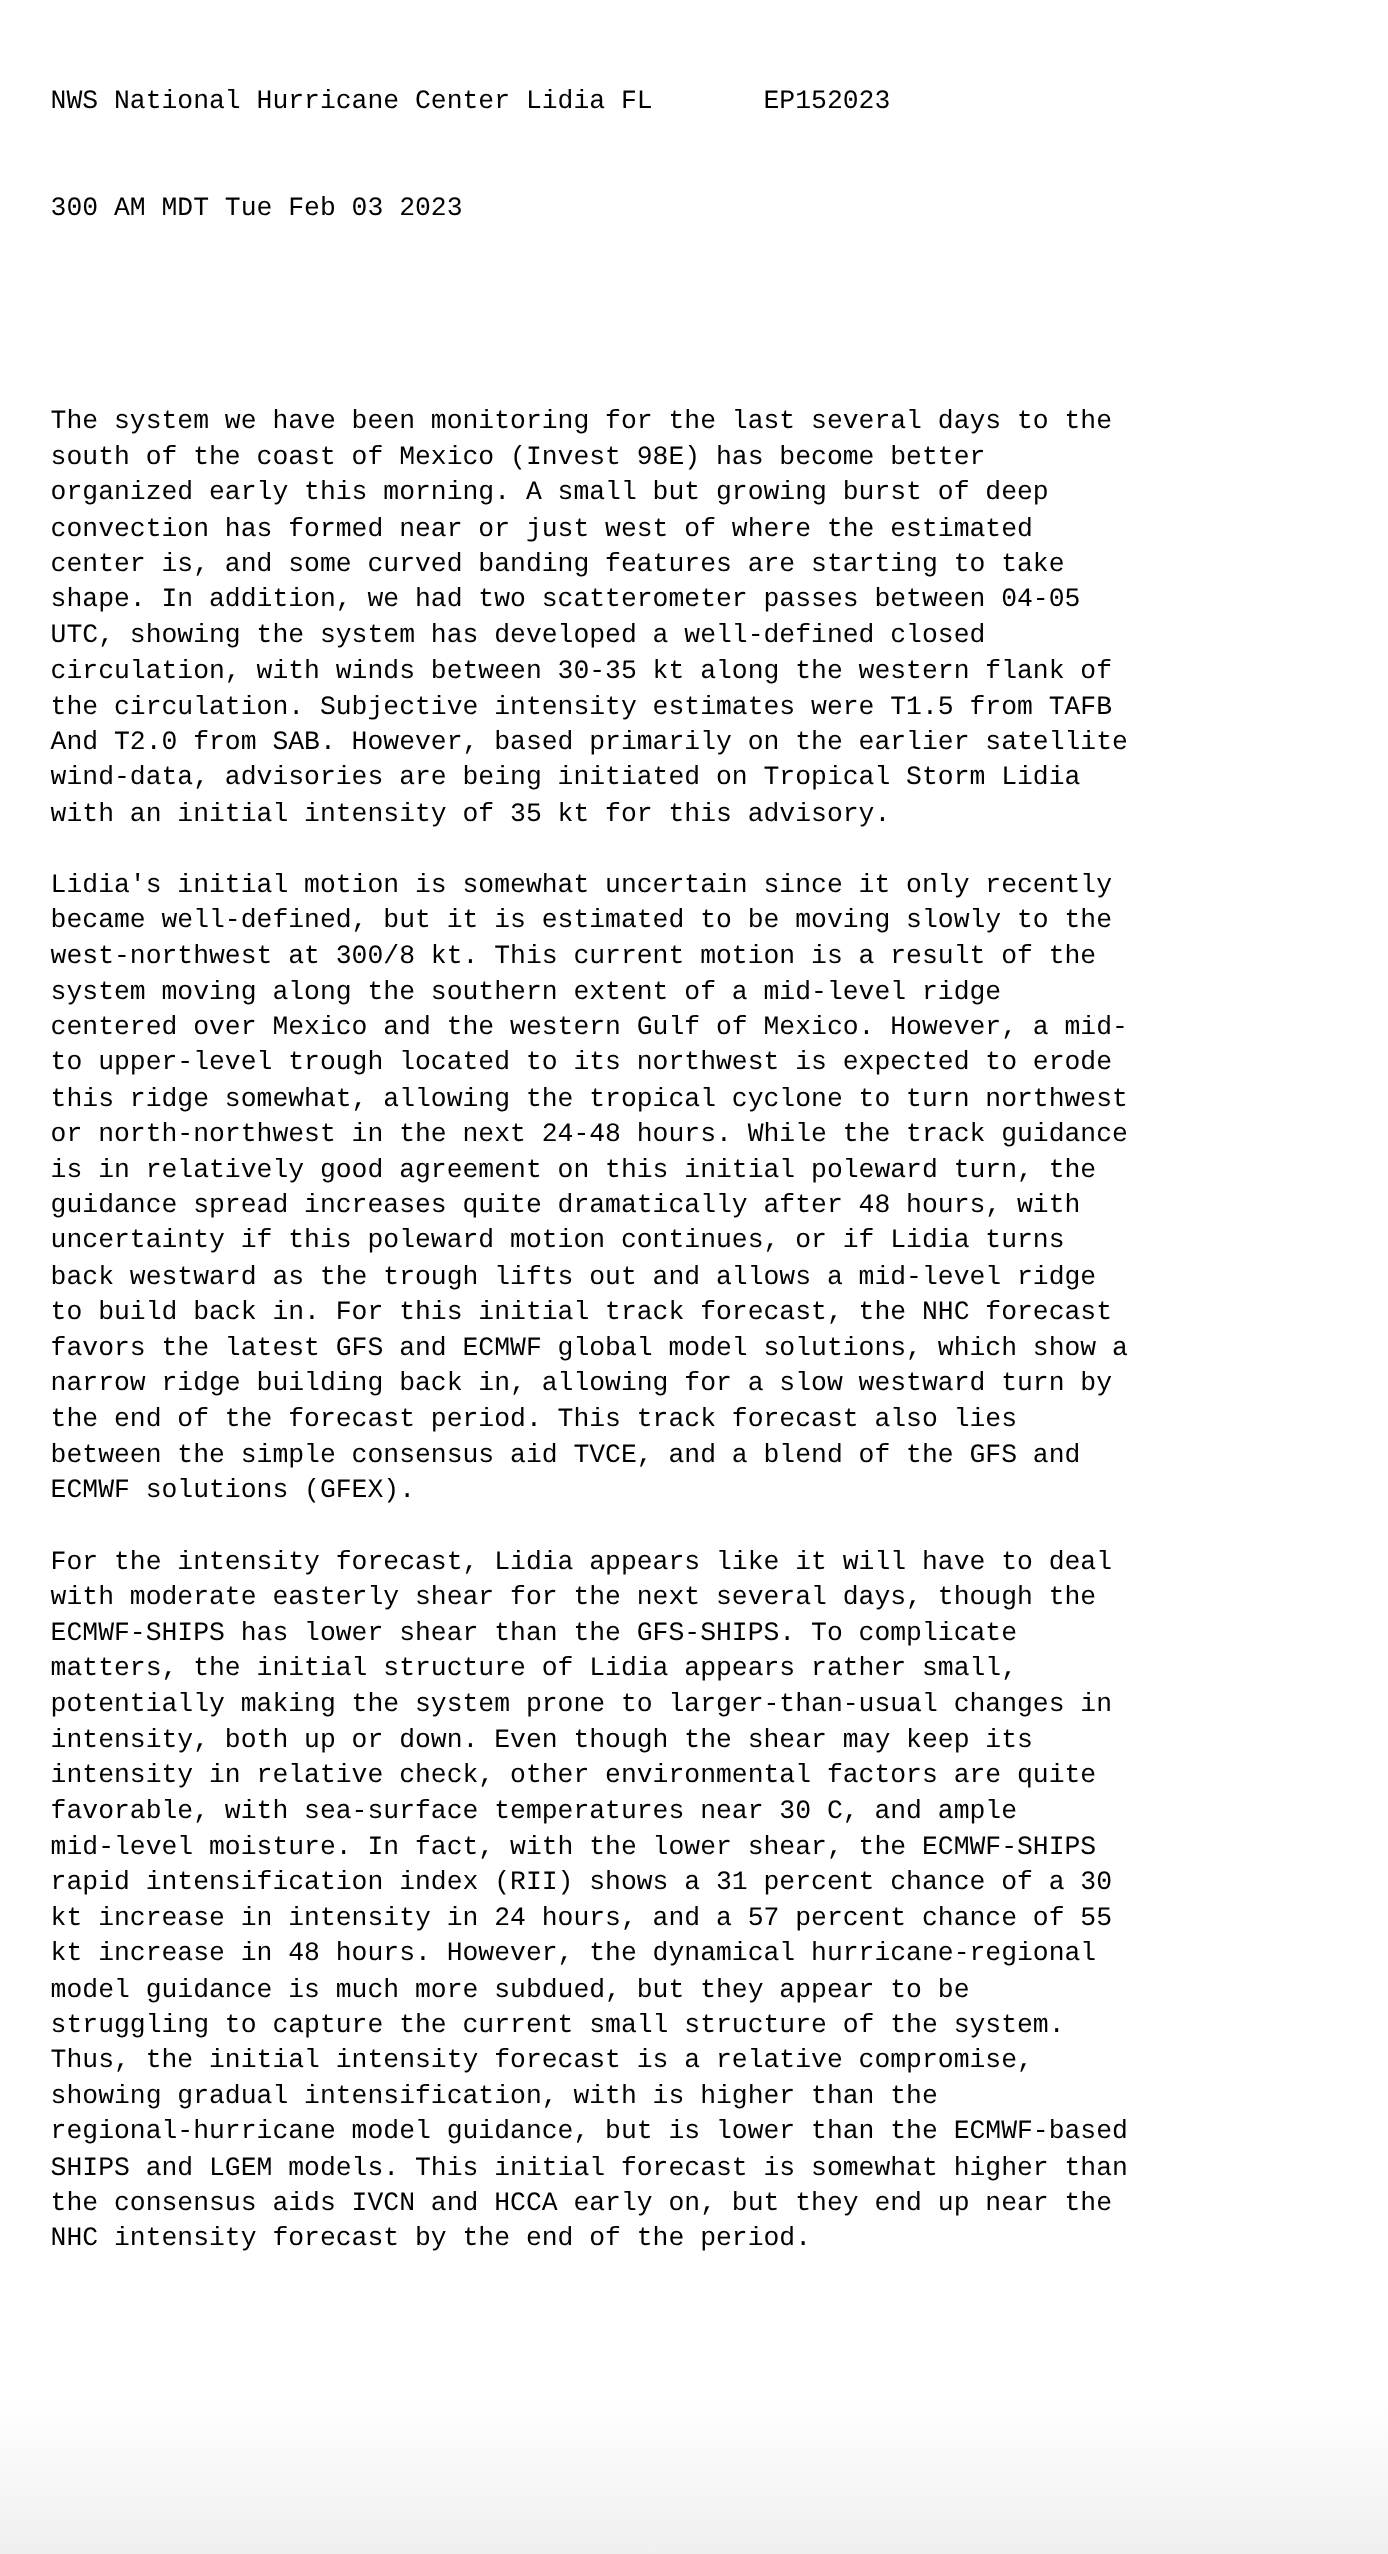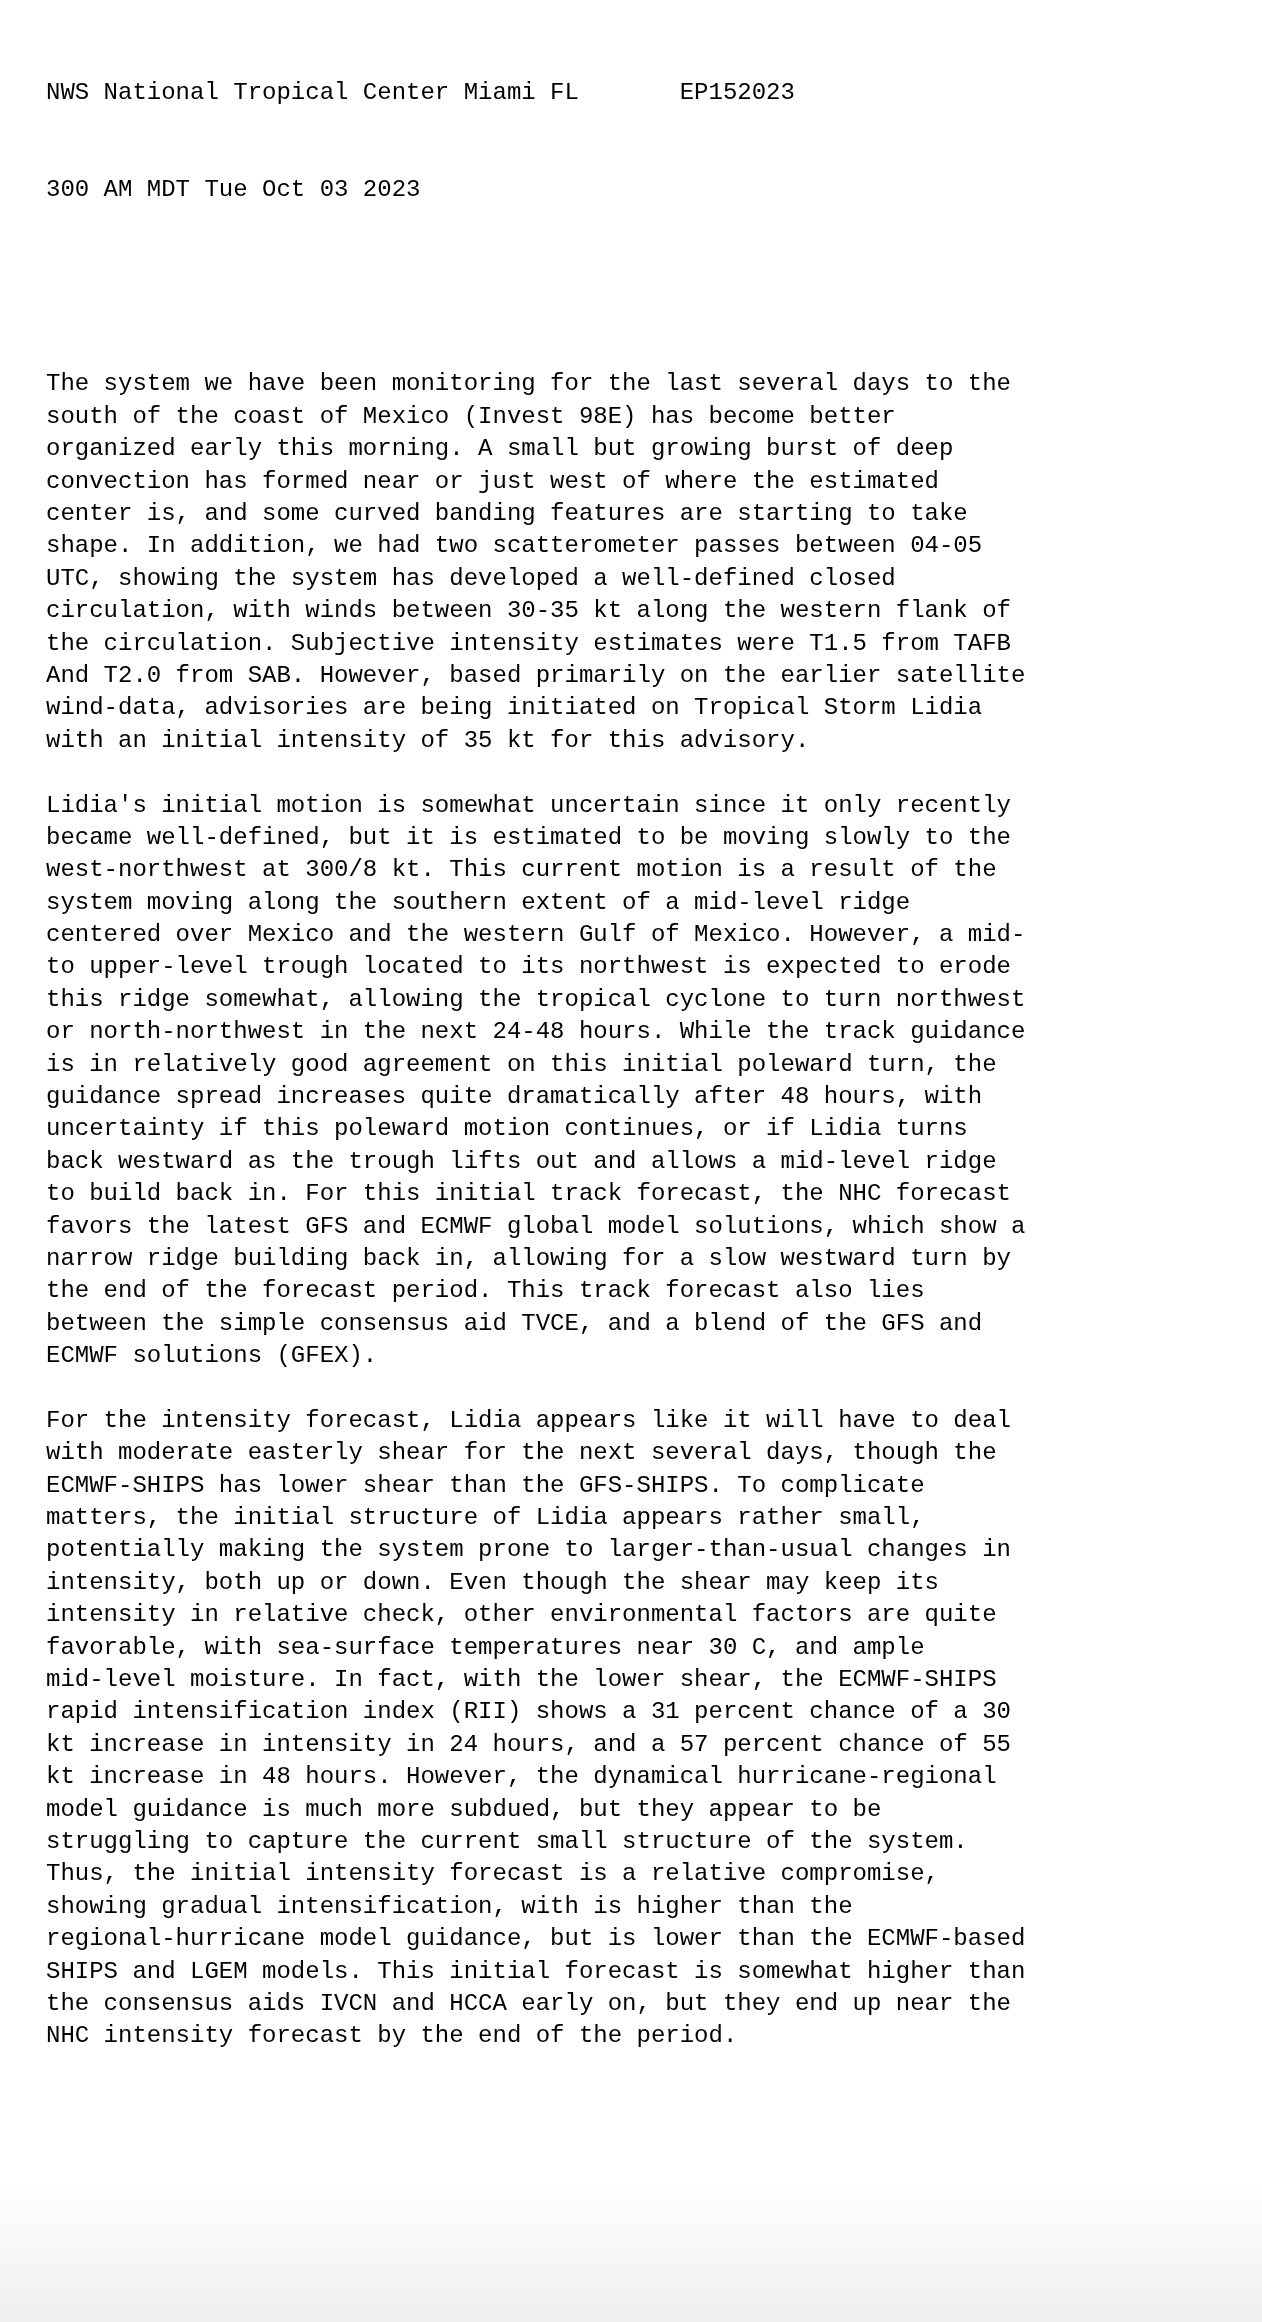--- a/index.html
+++ b/index.html
@@ -13,22 +13,22 @@
     font-family: "Liberation Mono", "DejaVu Sans Mono", monospace;
     font-size: 24px; line-height: 32.4px;
     white-space: pre; margin: 0;
   }
   .line { display: block; height: 32.4px; }
 </style>
 </head>
 <body>
 
 <div class="doc">
-  <span class="line">NWS National Tropical Center Miami FL       EP152023</span>
-  <span class="line">300 AM MDT Tue Oct 03 2023</span>
+  <span class="line">NWS National Hurricane Center Lidia FL       EP152023</span>
+  <span class="line">300 AM MDT Tue Feb 03 2023</span>
   <span class="line"></span>
   <div id="paragraphs"><div><span class="line">The system we have been monitoring for the last several days to the</span><span class="line">south of the coast of Mexico (Invest 98E) has become better</span><span class="line">organized early this morning. A small but growing burst of deep</span><span class="line">convection has formed near or just west of where the estimated</span><span class="line">center is, and some curved banding features are starting to take</span><span class="line">shape. In addition, we had two scatterometer passes between 04-05</span><span class="line">UTC, showing the system has developed a well-defined closed</span><span class="line">circulation, with winds between 30-35 kt along the western flank of</span><span class="line">the circulation. Subjective intensity estimates were T1.5 from TAFB</span><span class="line">And T2.0 from SAB. However, based primarily on the earlier satellite</span><span class="line">wind-data, advisories are being initiated on Tropical Storm Lidia</span><span class="line">with an initial intensity of 35 kt for this advisory.</span></div><span class="line"></span><div><span class="line">Lidia's initial motion is somewhat uncertain since it only recently</span><span class="line">became well-defined, but it is estimated to be moving slowly to the</span><span class="line">west-northwest at 300/8 kt. This current motion is a result of the</span><span class="line">system moving along the southern extent of a mid-level ridge</span><span class="line">centered over Mexico and the western Gulf of Mexico. However, a mid-</span><span class="line">to upper-level trough located to its northwest is expected to erode</span><span class="line">this ridge somewhat, allowing the tropical cyclone to turn northwest</span><span class="line">or north-northwest in the next 24-48 hours. While the track guidance</span><span class="line">is in relatively good agreement on this initial poleward turn, the</span><span class="line">guidance spread increases quite dramatically after 48 hours, with</span><span class="line">uncertainty if this poleward motion continues, or if Lidia turns</span><span class="line">back westward as the trough lifts out and allows a mid-level ridge</span><span class="line">to build back in. For this initial track forecast, the NHC forecast</span><span class="line">favors the latest GFS and ECMWF global model solutions, which show a</span><span class="line">narrow ridge building back in, allowing for a slow westward turn by</span><span class="line">the end of the forecast period. This track forecast also lies</span><span class="line">between the simple consensus aid TVCE, and a blend of the GFS and</span><span class="line">ECMWF solutions (GFEX).</span></div><span class="line"></span><div><span class="line">For the intensity forecast, Lidia appears like it will have to deal</span><span class="line">with moderate easterly shear for the next several days, though the</span><span class="line">ECMWF-SHIPS has lower shear than the GFS-SHIPS. To complicate</span><span class="line">matters, the initial structure of Lidia appears rather small,</span><span class="line">potentially making the system prone to larger-than-usual changes in</span><span class="line">intensity, both up or down. Even though the shear may keep its</span><span class="line">intensity in relative check, other environmental factors are quite</span><span class="line">favorable, with sea-surface temperatures near 30 C, and ample</span><span class="line">mid-level moisture. In fact, with the lower shear, the ECMWF-SHIPS</span><span class="line">rapid intensification index (RII) shows a 31 percent chance of a 30</span><span class="line">kt increase in intensity in 24 hours, and a 57 percent chance of 55</span><span class="line">kt increase in 48 hours. However, the dynamical hurricane-regional</span><span class="line">model guidance is much more subdued, but they appear to be</span><span class="line">struggling to capture the current small structure of the system.</span><span class="line">Thus, the initial intensity forecast is a relative compromise,</span><span class="line">showing gradual intensification, with is higher than the</span><span class="line">regional-hurricane model guidance, but is lower than the ECMWF-based</span><span class="line">SHIPS and LGEM models. This initial forecast is somewhat higher than</span><span class="line">the consensus aids IVCN and HCCA early on, but they end up near the</span><span class="line">NHC intensity forecast by the end of the period.</span></div></div>
   <span class="line"></span>
   <span class="line"></span>
   
   
   
   
   
   

